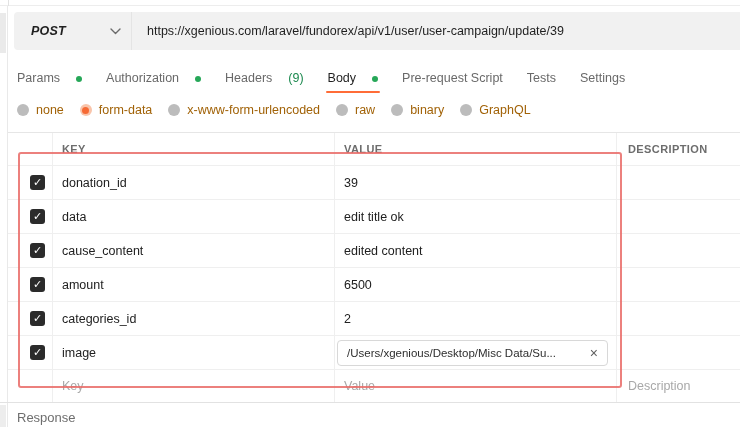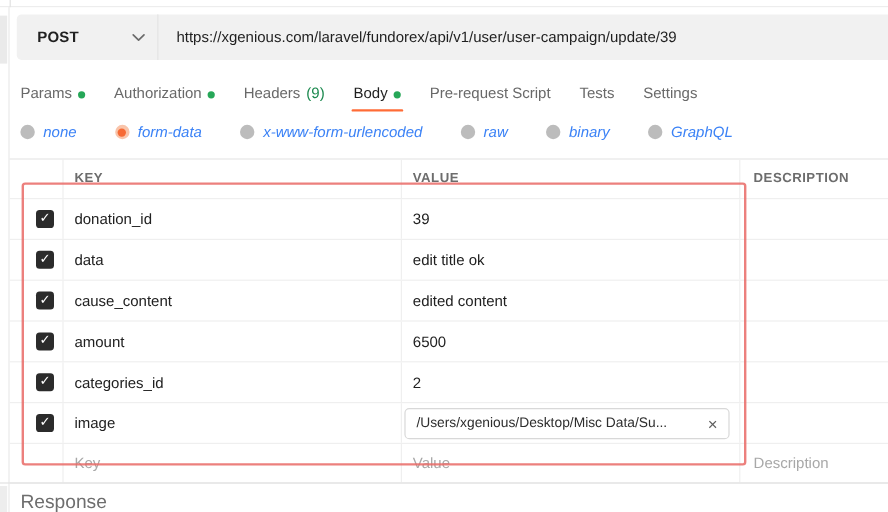--- a/index.html
+++ b/index.html
@@ -8,36 +8,36 @@
 
   
   .top-strip      { position:absolute; top:0; left:0; right:0; height:6px; background:#fff; border-bottom:1px solid #ededed; }
   .top-strip-v    { position:absolute; top:0; left:8px; width:1px; height:6px; background:#e2e2e2; }
   .left-border    { position:absolute; top:6px; left:7px; width:1px; bottom:0; background:#e9e9e9; }
   .left-nub-top   { position:absolute; top:13px; left:0; width:6px; height:40px; background:#eaeaea; }
   .left-nub-bot   { position:absolute; top:405px; left:0; width:6px; height:22px; background:#ededed; }
 
   
   .request-bar { position:absolute; top:12px; left:14px; right:0; height:38px; background:#f1f1f1; border-radius:4px 0 0 4px; display:flex; align-items:center; }
-  .method-select { display:flex; align-items:center; width:117px; padding-left:17px; cursor:pointer; }
+  .method-select { display:flex; align-items:center; width:117px; padding-left:17px; cursor:pointer;font-style:italic; }
   .method-label { font-size:12.5px; font-weight:700; color:#212121; letter-spacing:.2px; }
   .chevron { margin-left:auto; margin-right:10px; display:flex; align-items:center; }
   .chevron svg { display:block; }
   .url-input { flex:1; border-left:1px solid #e4e4e4; padding-left:15px; font-size:12.5px; color:#1f1f1f; line-height:38px; white-space:nowrap; overflow:hidden; }
 
   
   .tabs { position:absolute; top:67px; left:17px; right:0; height:22px; display:flex; align-items:center; gap:24px; font-size:12.5px; color:#696969; }
-  .tab { display:flex; align-items:center; gap:5px; cursor:pointer; position:relative; white-space:nowrap; }
+  .tab { display:flex; align-items:center; gap:16px; cursor:pointer; position:relative; white-space:nowrap; }
   .tab.active { color:#1f1f1f; }
   .tab.active::after { content:""; position:absolute; left:-2px; right:-2px; bottom:-8px; height:2px; background:#ff6c37; border-radius:1px; }
   .dot { width:6px; height:6px; border-radius:50%; background:#26a758; margin-top:1px; }
   .tab .count { color:#1d8a50; }
 
   
-  .body-types { position:absolute; top:100px; left:17px; height:20px; display:flex; align-items:center; gap:32px; font-size:12.5px; color:#3b82f6;font-style:italic; }
+  .body-types { position:absolute; top:100px; left:17px; height:20px; display:flex; align-items:center; gap:16px; font-size:12.5px; color:#a16207; }
   .bt { display:flex; align-items:center; gap:7px; cursor:pointer; white-space:nowrap; }
   .radio { width:12px; height:12px; border-radius:50%; background:#bcbcbc; position:relative; flex:0 0 auto; }
   .radio.selected { background:#f9c4aa; }
   .radio.selected::after { content:""; position:absolute; inset:2.5px; border-radius:50%; background:#f66a35; }
 
   
   .kv-table { position:absolute; top:132px; left:8px; right:0; border-top:1px solid #e6e6e6; font-size:12.5px; }
   .row { display:grid; grid-template-columns:45px 282px 282px 1fr; height:34px; border-bottom:1px solid #efefef; }
   .row.header { height:33px; }
   .row.placeholder { height:33px; color:#a8a8a8; }
@@ -45,21 +45,21 @@
   .cell:last-child { border-right:none; padding-left:11px; }
   .cb-cell { padding-left:22px; }
   .header .cell { font-size:11px; font-weight:700; color:#6d6d6d; letter-spacing:.4px; }
   .checkbox { width:15px; height:15px; background:#2b2b2b; border-radius:3px; color:#fff; font-size:11px; font-weight:700; display:flex; align-items:center; justify-content:center; cursor:pointer; line-height:1; }
   .file-cell { padding-left:2px; padding-right:8px; }
   .file-chip { flex:1; display:flex; align-items:center; justify-content:space-between; gap:8px; border:1px solid #d8d8d8; border-radius:4px; background:#fff; height:26px; padding:0 9px; font-size:11.5px; color:#2e2e2e; white-space:nowrap; overflow:hidden; }
   .chip-close { color:#5f5f5f; font-size:14px; line-height:1; cursor:pointer; flex:0 0 auto; }
 
   
   .response-divider { position:absolute; top:402px; left:0; right:0; height:1px; background:#e2e2e2; }
-  .response-label { position:absolute; top:410px; left:17px; font-size:16px; color:#6e6e6e; }
+  .response-label { position:absolute; top:410px; left:17px; font-size:13px; color:#6e6e6e; }
 
   
   .annotation { position:absolute; top:152px; left:18px; width:604px; height:236px; border:2px solid rgba(233,106,102,.85); border-radius:3px; pointer-events:none; z-index:5; }
 </style>
 </head>
 <body>
 
 <div class="top-strip"></div>
 <div class="top-strip-v"></div>
 <div class="left-border"></div>

